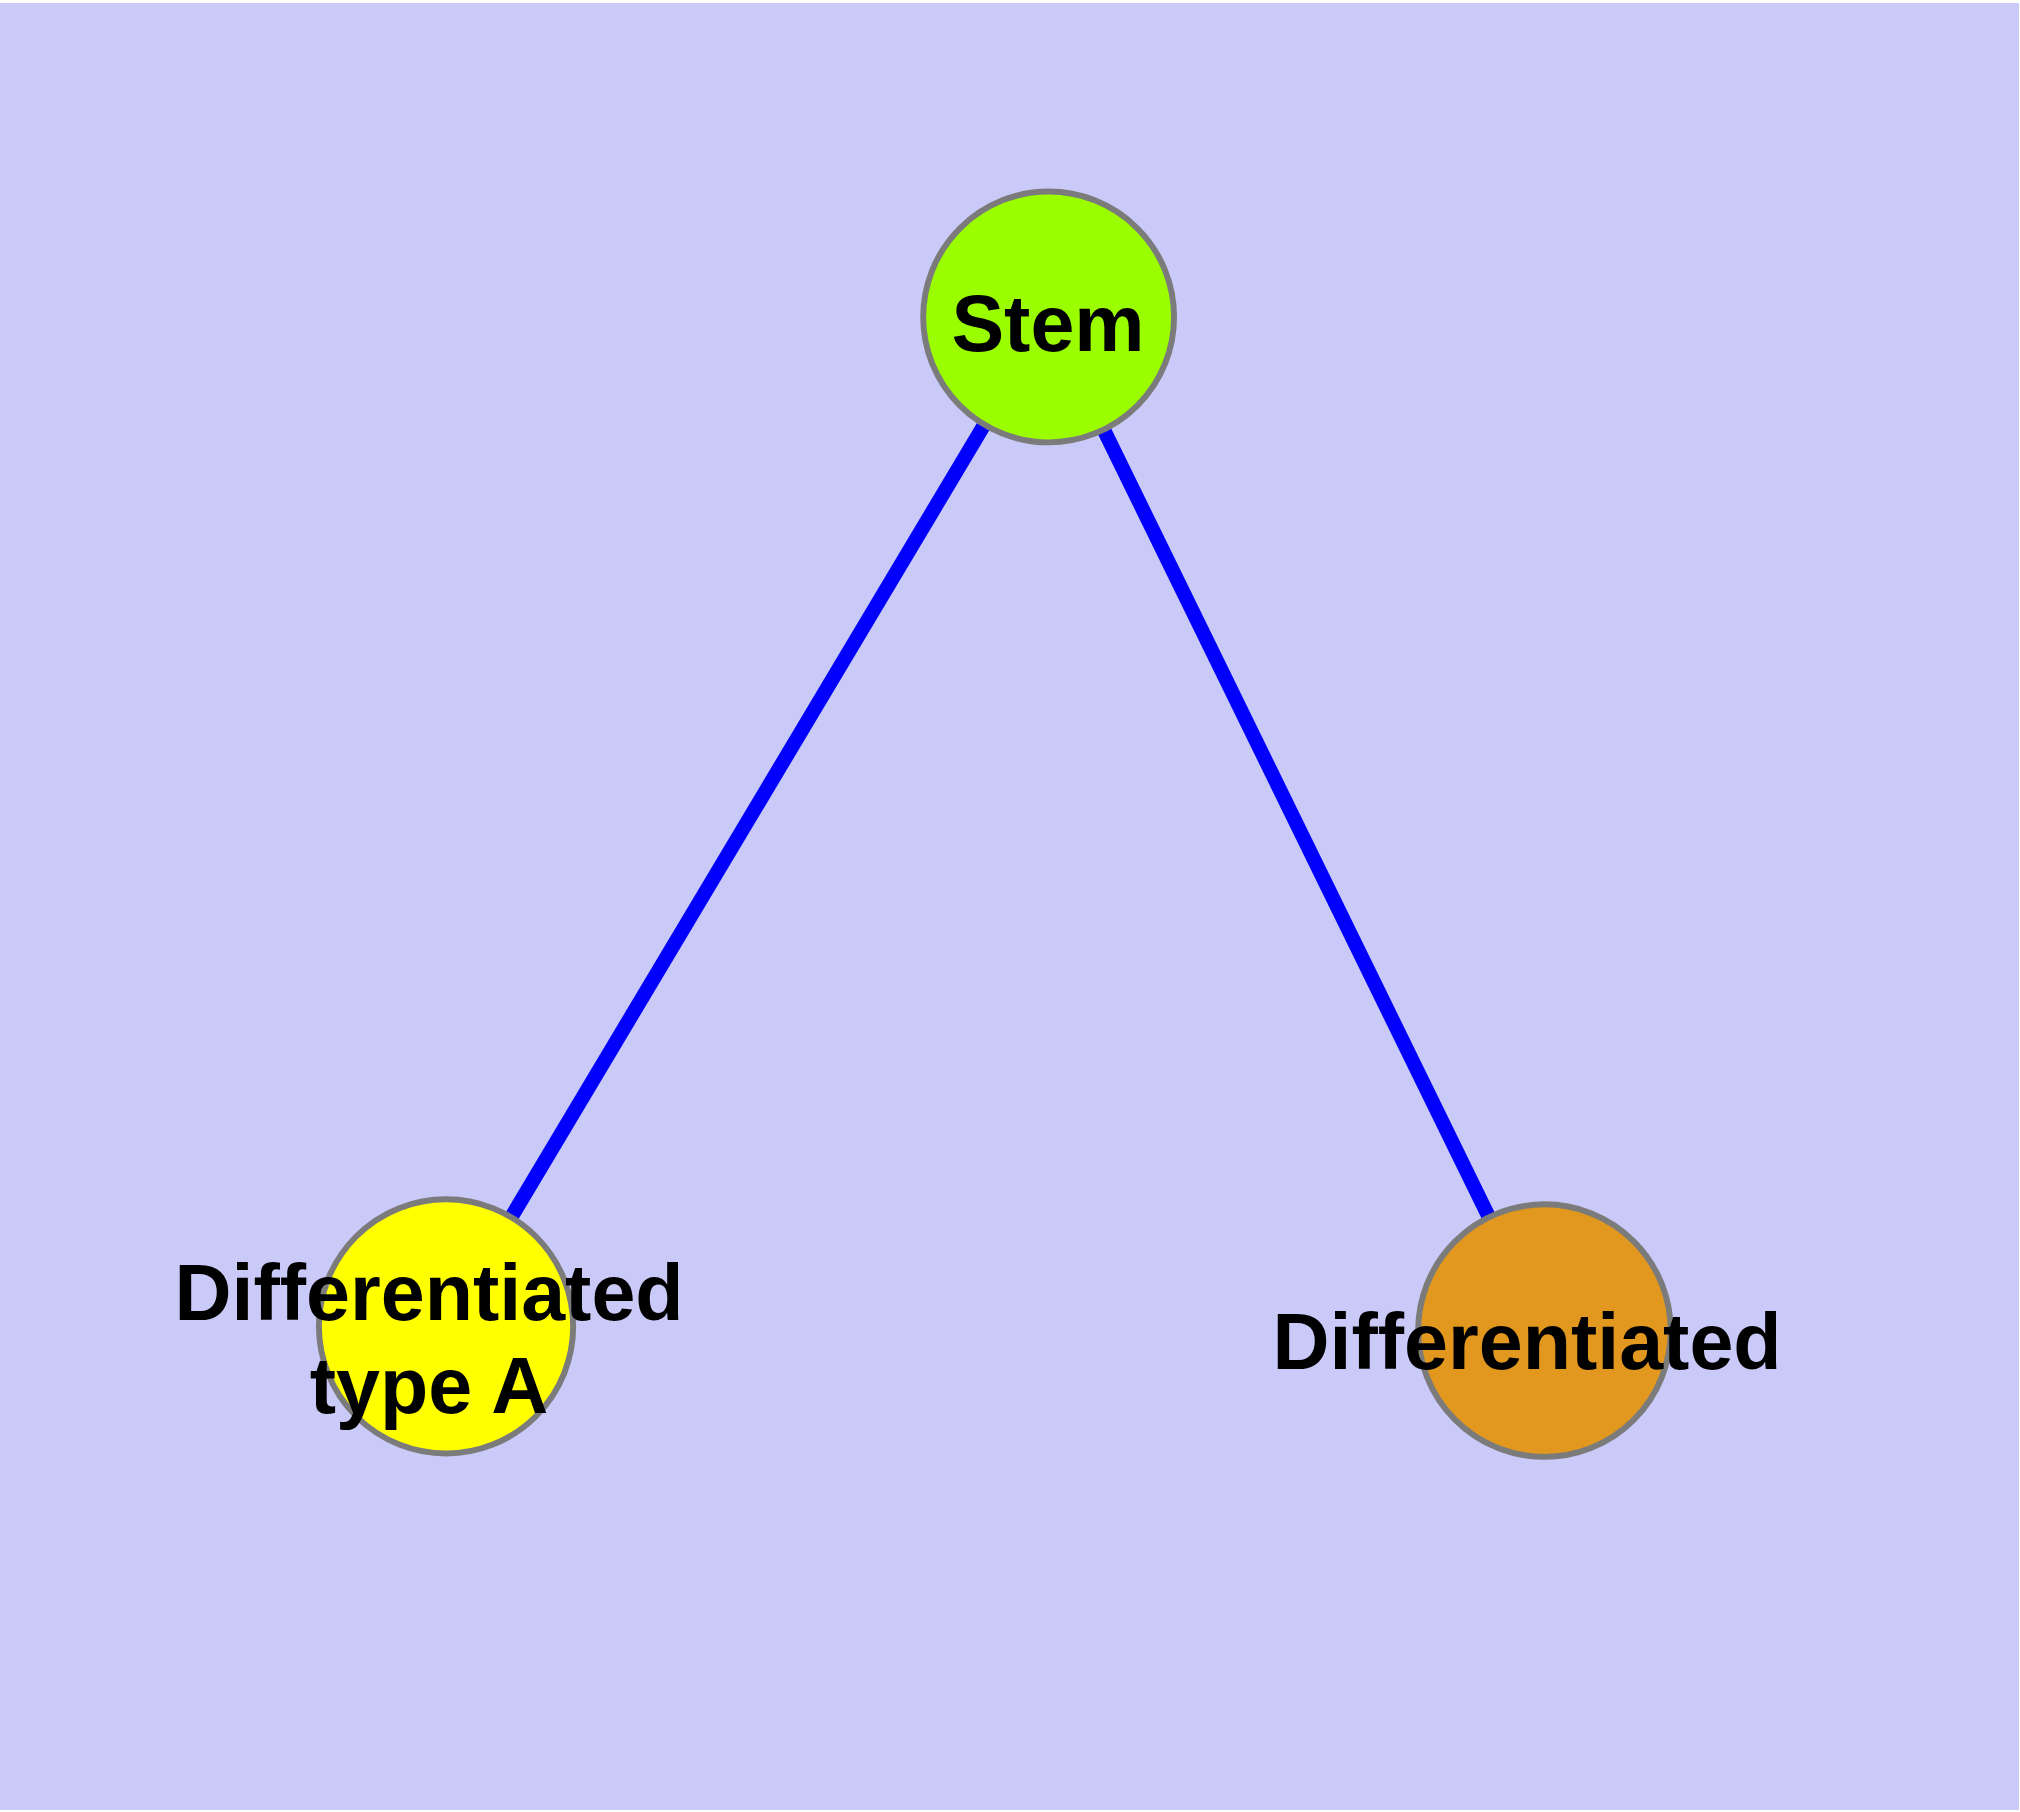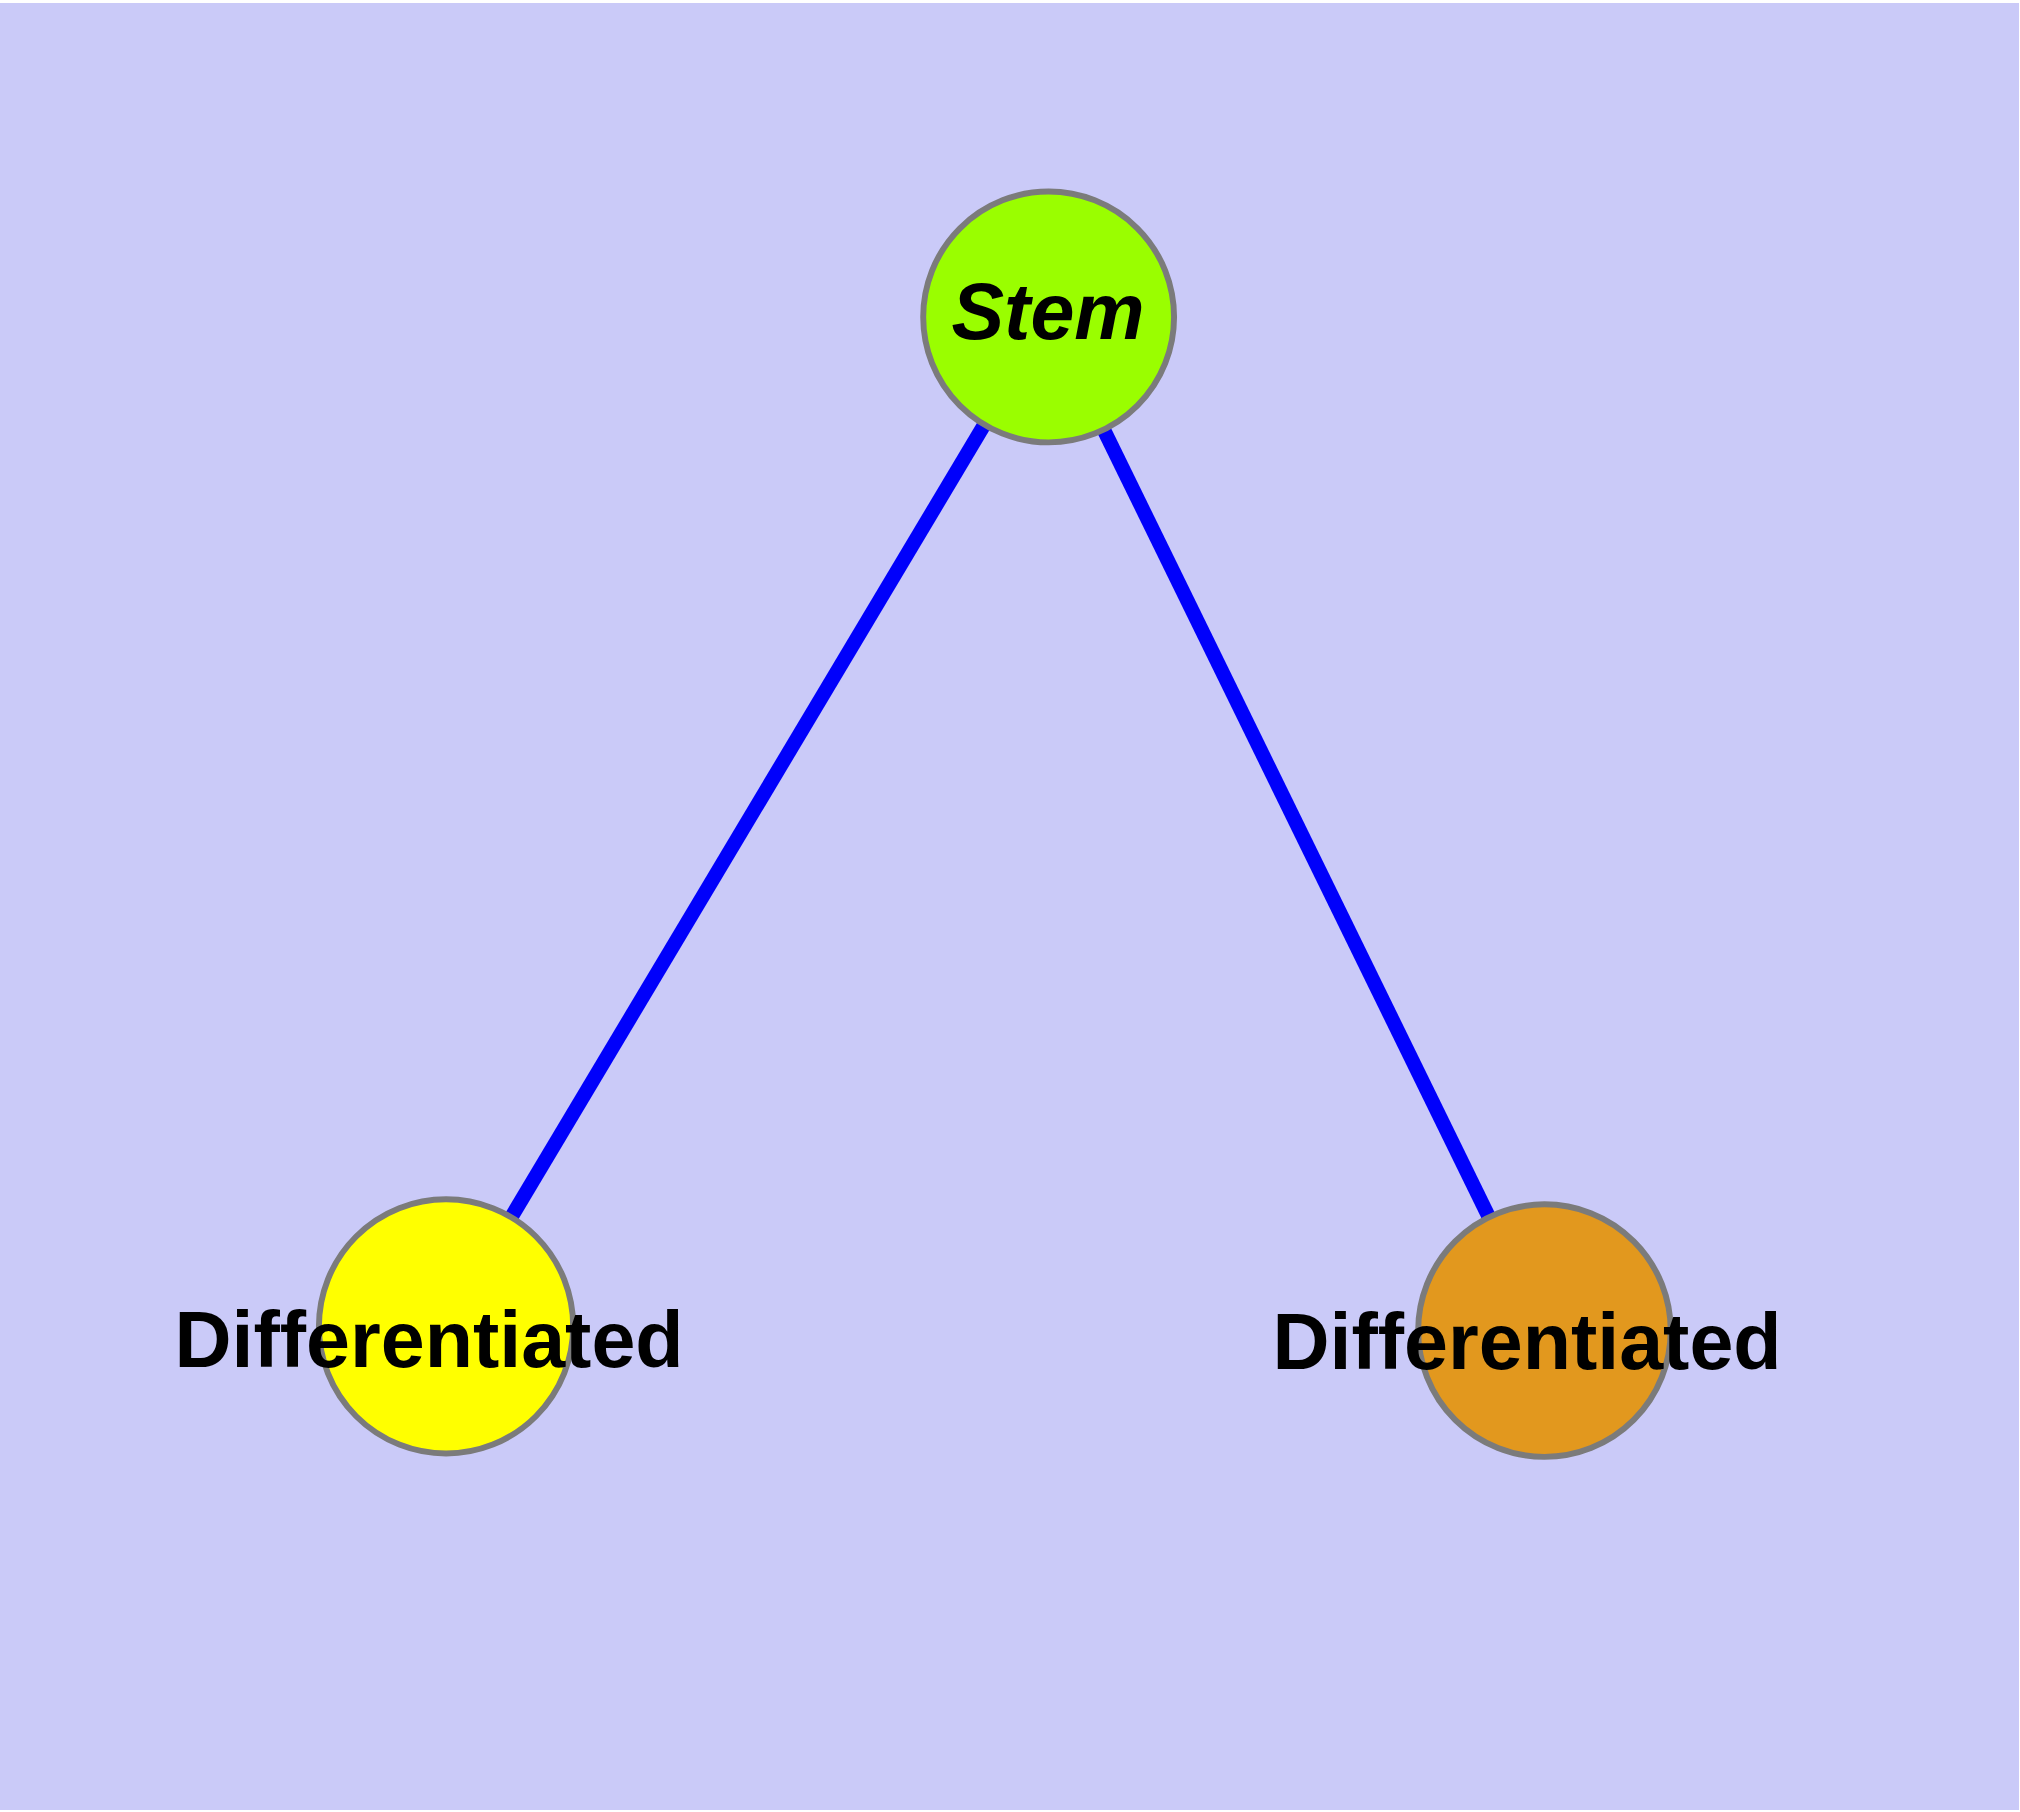--- a/index.html
+++ b/index.html
@@ -49,21 +49,21 @@
   }
   .label {
     position: absolute;
     transform: translate(-50%, -50%);
     font-weight: bold;
     font-size: 79px;
     line-height: 93px;
     text-align: center;
     white-space: nowrap;
   }
-  .label-stem   { left: 1048px; top: 311px; font-style: italic;  }
+  .label-stem   { left: 1048px; top: 323px;  }
   .label-type-a { left: 429px;  top: 1339px; }
   .label-type-b { left: 1527px; top: 1341px; }
 </style>
 </head>
 <body>
 
 <div class="stage">
 
   <div class="plot-bg" style="background: rgb(202, 202, 248);"></div>
 
@@ -79,20 +79,21 @@
 
     <circle class="node" cx="1822" cy="1570" r="149" fill="#e2981e" stroke="#7b7b7b"></circle>
   </svg>
 
   <div class="labels" style="color: rgb(0, 0, 0);">
 
     <div class="label label-stem">Stem</div>
 
     <div class="label label-type-a">
       <div>Differentiated</div>
+      <div>type A</div>
     </div>
 
     <div class="label label-type-b">
       <div>Differentiated</div>
     </div>
 
   </div>
 </div>
 
 

